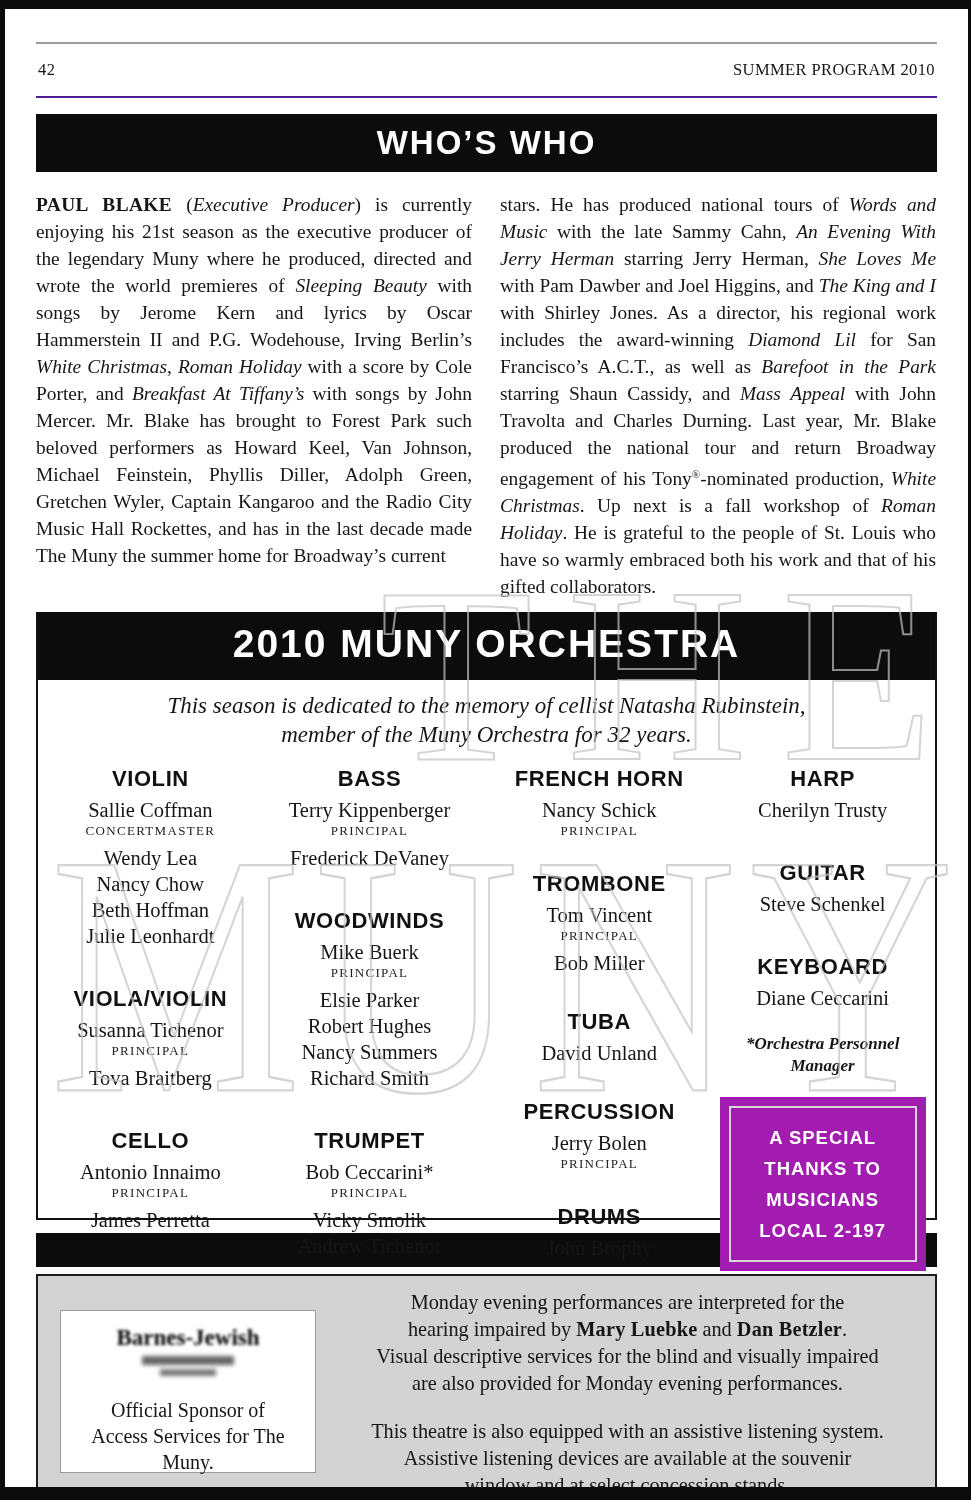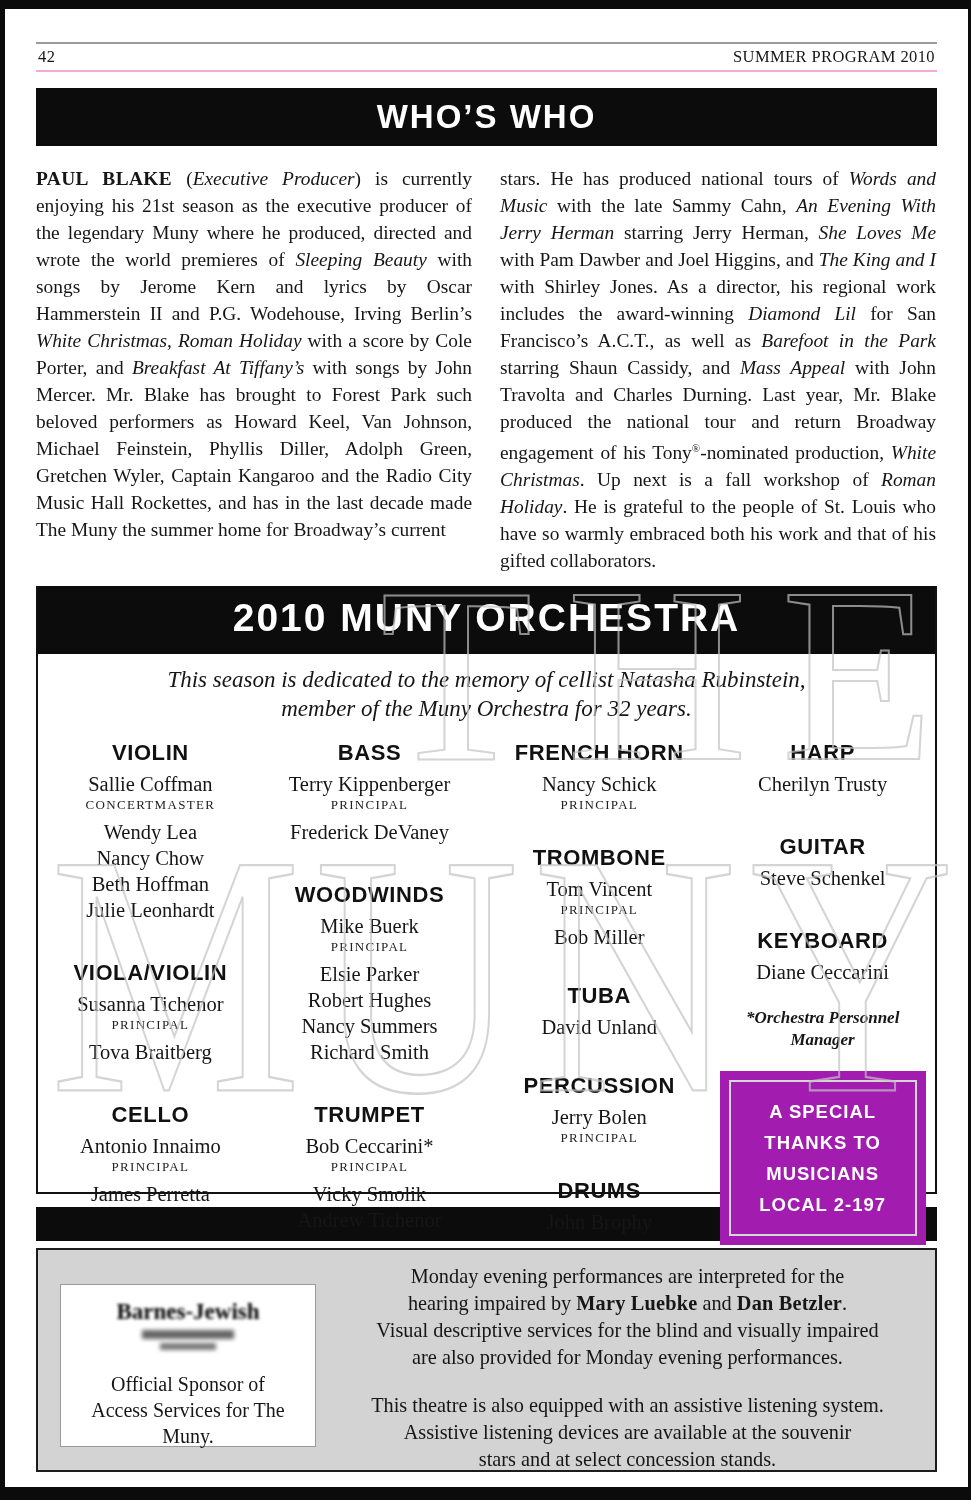--- a/index.html
+++ b/index.html
@@ -7,23 +7,23 @@
     position:relative; box-sizing:border-box; width:971px; height:1500px;
     background:#fff; overflow:hidden;
     border-top:9px solid #0b0b0b; border-bottom:13px solid #0b0b0b;
     border-left:5px solid #0b0b0b; border-right:3px solid #0b0b0b;
     font-family:"Liberation Serif", serif; color:#161616;
   }
   .content{padding:0 31px; position:relative;}
 
   
   .pg-header{
-    margin-top:33px; border-top:2px solid #9b9b9b; border-bottom:2px solid #f9a8d4;
+    margin-top:33px; border-top:2px solid #9b9b9b; border-bottom:2px solid #4c1d95;
     display:flex; justify-content:space-between; align-items:center;
-    padding:3px 2px; font-size:16.5px; letter-spacing:.4px;
+    padding:16px 2px; font-size:16.5px; letter-spacing:.4px;
   }
 
   
   .banner{
     background:#0c0c0c; color:#fff; text-align:center;
     font-family:"Liberation Sans", sans-serif; font-weight:700;
   }
   .whoswho{margin-top:16px; height:58px; line-height:58px; font-size:33px; letter-spacing:2px;}
 
   
@@ -241,18 +241,18 @@
           <div class="logo-bar1"></div>
           <div class="logo-bar2"></div>
         </div>
         <div class="sponsor-caption">
           <div>Official Sponsor of</div>
           <div>Access Services for The Muny.</div>
         </div>
       </div>
       <div class="access-text">
         <div class="p1"><span>Monday evening performances are interpreted for the</span><br><span>hearing impaired by </span><b>Mary Luebke</b><span> and </span><b>Dan Betzler</b><span>.</span><br><span>Visual descriptive services for the blind and visually impaired</span><br><span>are also provided for Monday evening performances.</span></div>
-        <div class="p2"><span>This theatre is also equipped with an assistive listening system.</span><br><span>Assistive listening devices are available at the souvenir</span><br><span>stars and at select concession stands.</span></div>
+        <div class="p2"><span>This theatre is also equipped with an assistive listening system.</span><br><span>Assistive listening devices are available at the souvenir</span><br><span>window and at select concession stands.</span></div>
       </div>
     </div>
 
   </div>
 </div>
 
 </body></html>

